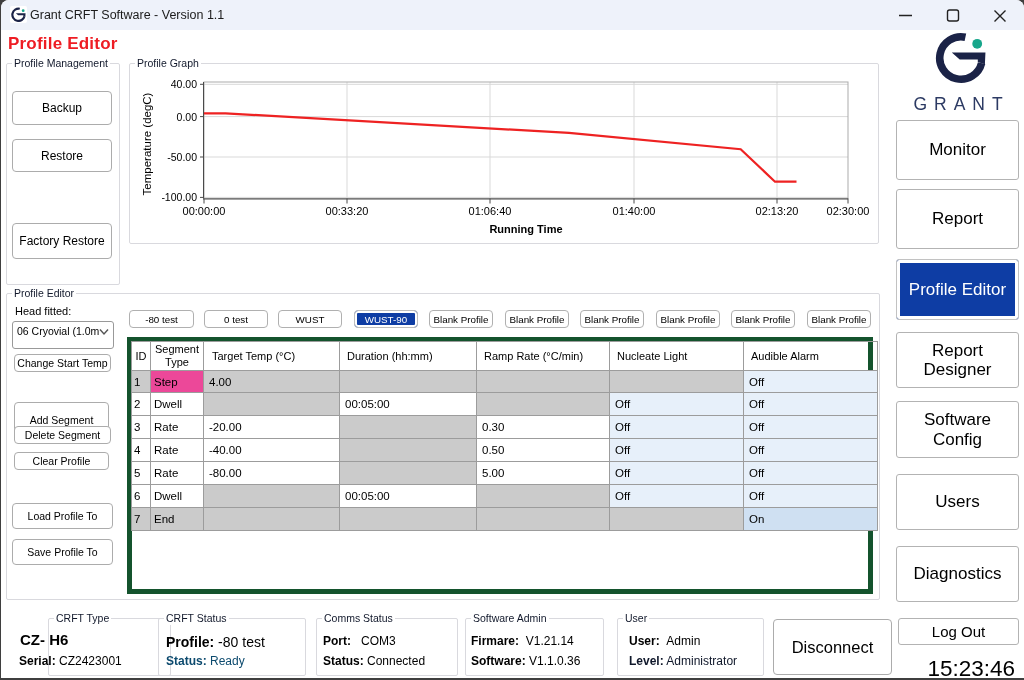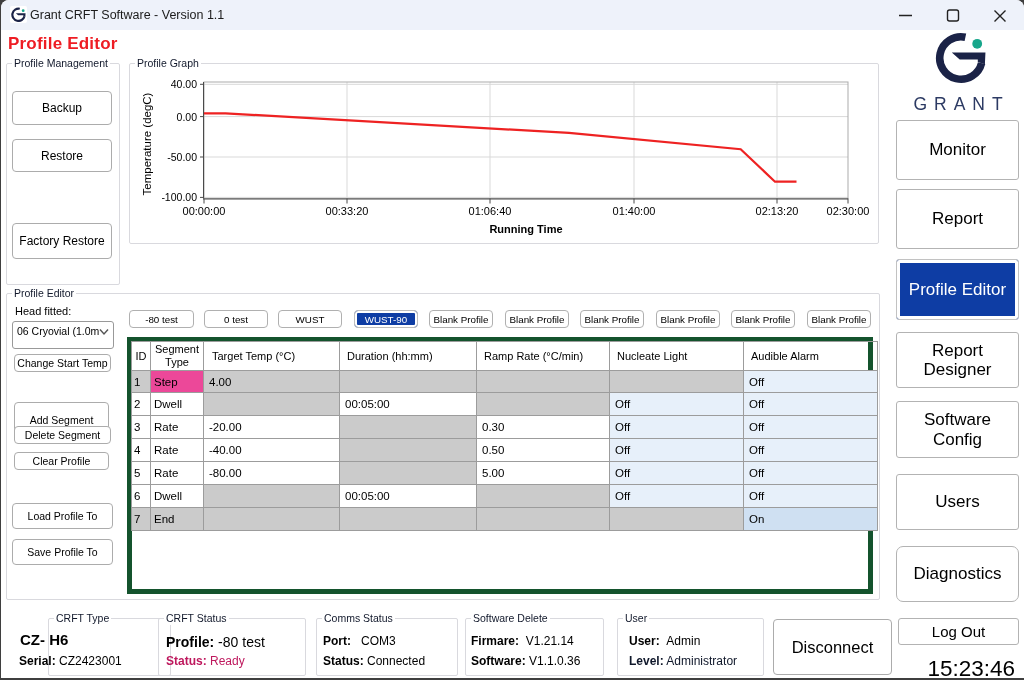--- a/index.html
+++ b/index.html
@@ -209,44 +209,44 @@
       <path d="M 16.8 21.6 L 50.45 21.6 L 49.9 33.2 L 42.8 31.0 L 42.8 28.6 L 24.7 28.6 Z" fill="#1b2347"></path>
       <circle cx="42.2" cy="12.8" r="4.9" fill="#17a68b"></circle>
     </svg>
   <div class="abs" style="left:898px; top:94px; width:125px; text-align:center; font-size:17.5px; letter-spacing:7px; color:#2c3a63; font-weight:500;">GRANT</div>
   <div class="navbtn" style="top:120px; height:60px;">Monitor</div>
   <div class="navbtn" style="top:189px; height:60px;">Report</div>
   <div class="navbtn" style="top:259px; height:61px; background:#0e3da4; color:#fff; border-color:#c2c2c2; box-shadow: inset 0 0 0 3px #fff;">Profile Editor</div>
   <div class="navbtn" style="top:332px; height:56px;">Report<br>Designer</div>
   <div class="navbtn" style="top:380px; height:57px;margin-top:21px;">Software<br>Config</div>
   <div class="navbtn" style="top:474px; height:56px;">Users</div>
-  <div class="navbtn" style="top:546px; height:56px;border-radius:7px;">Diagnostics</div>
+  <div class="navbtn" style="top:546px; height:56px;">Diagnostics</div>
   <div class="navbtn" style="top:618px; height:27px; left:897px; width:121px; font-size:15px;">Log Out</div>
   <div class="abs" style="left:893px; top:656px; width:121px; text-align:right; font-size:22.5px; color:#000;">15:23:46</div>
 
   <div class="gb" style="left:7px; top:618px; width:123px; height:58px;margin-left:40px;">
       <span>CRFT Type</span>
     </div>
   <div class="abs" style="left:19px; top:631px; font-size:15px; font-weight:bold; color:#000;">CZ- H6</div>
   <div class="abs" style="left:18px; top:654px; font-size:12px; color:#000;"><span class="blab">Serial:</span> CZ2423001</div>
 
   <div class="gb" style="left:157px; top:618px; width:148px; height:58px;">
       <span>CRFT Status</span>
     </div>
   <div class="abs" style="left:165px; top:634px; font-size:14px; color:#000;"><span class="blab">Profile:</span> -80 test</div>
-  <div class="abs" style="left:165px; top:654px; font-size:12px; color:#be185d;"><span class="blab">Status:</span> Ready</div>
+  <div class="abs" style="left:165px; top:654px; font-size:12px; color:#0c4a6e;"><span class="blab">Status:</span> Ready</div>
 
   <div class="gb" style="left:315px; top:618px; width:142px; height:58px;">
       <span>Comms Status</span>
     </div>
   <div class="abs" style="left:322px; top:634px; font-size:12px; color:#000;"><span class="blab">Port:</span> &nbsp;&nbsp;COM3</div>
   <div class="abs" style="left:322px; top:654px; font-size:12px; color:#000;"><span class="blab">Status:</span> Connected</div>
 
   <div class="gb" style="left:464px; top:618px; width:139px; height:58px;">
-      <span>Software Delete</span>
+      <span>Software Admin</span>
     </div>
   <div class="abs" style="left:470px; top:634px; font-size:12px; color:#000;"><span class="blab">Firmare:</span> &nbsp;V1.21.14</div>
   <div class="abs" style="left:470px; top:654px; font-size:12px; color:#000;"><span class="blab">Software:</span> V1.1.0.36</div>
 
   <div class="gb" style="left:616px; top:618px; width:147px; height:58px;">
       <span>User</span>
     </div>
   <div class="abs" style="left:628px; top:634px; font-size:12px; color:#000;"><span class="blab">User:</span> &nbsp;Admin</div>
   <div class="abs" style="left:628px; top:654px; font-size:12px; color:#0f172a;"><span class="blab">Level:</span> Administrator</div>
 

